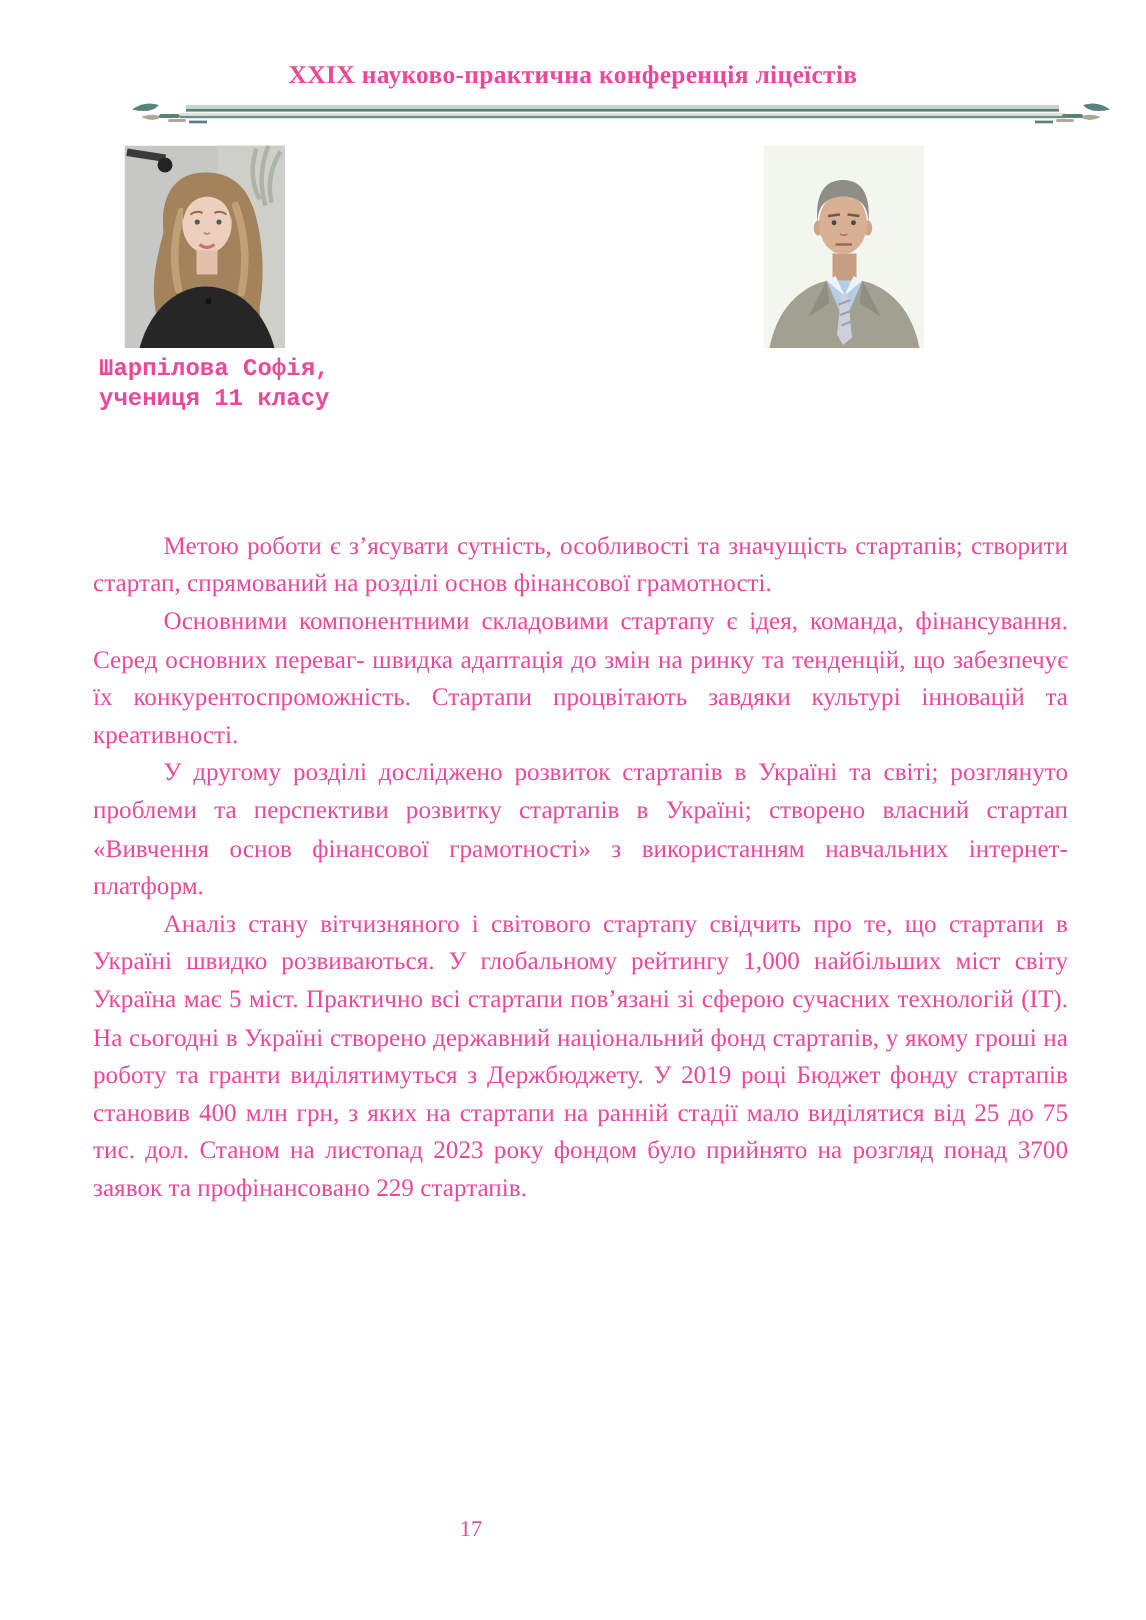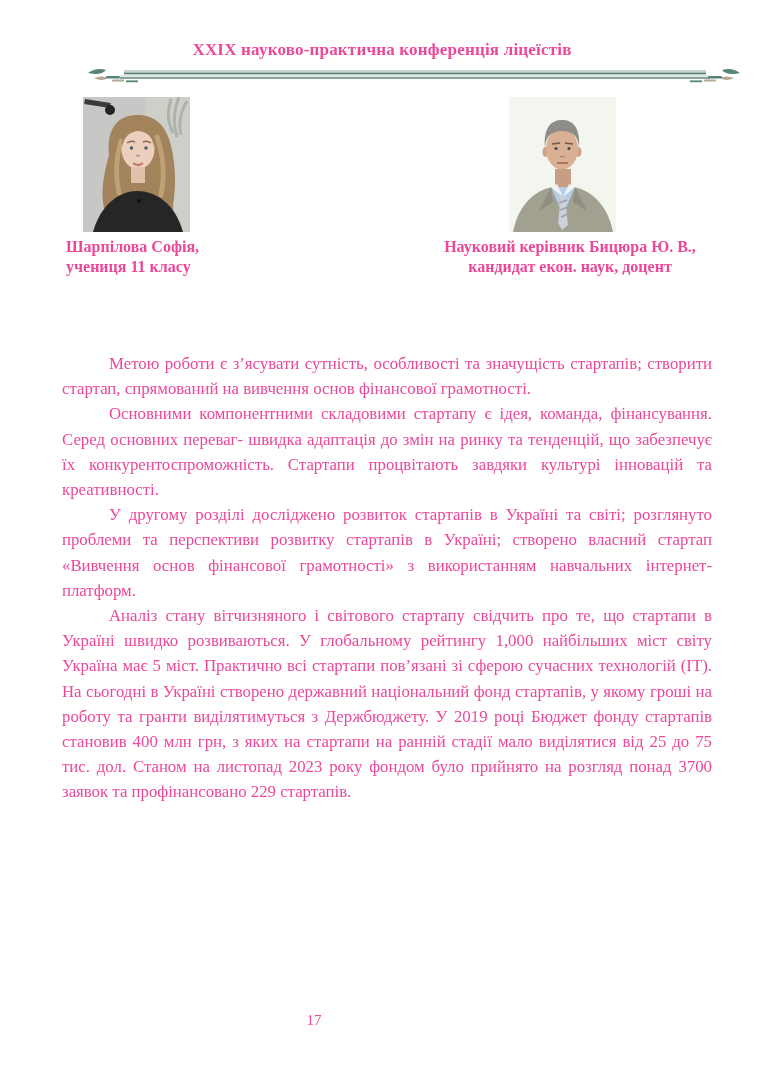--- a/index.html
+++ b/index.html
@@ -23,21 +23,21 @@
   .photo{
     position:absolute;top:97px;width:107px;height:135px;
   }
   .photo svg{display:block;width:107px;height:135px;}
   .photo-student{left:83px;}
   .photo-advisor{left:509px;}
   .caption{
     position:absolute;top:237px;
     font-weight:bold;font-size:16px;line-height:19.5px;
   }
-  .caption-student{left:66px;text-align:left;}
+  .caption-student{left:66px;text-align:left;font-family:Liberation Mono, monospace;}
   .caption-advisor{left:420px;width:300px;text-align:center;}
   .abstract-title{
     position:absolute;top:287px;left:40px;width:684px;
     text-align:center;font-weight:bold;font-size:17.5px;line-height:26px;
     white-space:pre-wrap;
   }
   .body-text{
     position:absolute;top:351px;left:62px;width:650px;
     font-size:16.8px;line-height:25.2px;
     text-align:justify;
@@ -127,28 +127,24 @@
       <path d="M42,90 L30,114 L44,105 Z" fill="#8f8e80"></path>
       <path d="M66,90 L78,114 L64,105 Z" fill="#8f8e80"></path>
     </svg>
   </div>
 
   <div class="caption caption-student">
     <div>Шарпілова Софія,</div>
     <div>учениця 11 класу</div>
   </div>
 
-  <div class="caption caption-advisor">
-    <div>Науковий керівник Бицюра Ю. В.,</div>
-    <div>кандидат екон. наук, доцент</div>
-  </div>
 
 
   <div class="body-text">
-    <p>Метою роботи є з’ясувати сутність, особливості та значущість стартапів; створити стартап, спрямований на вивчення основ фінансової грамотності.</p>
+    <p>Метою роботи є з’ясувати сутність, особливості та значущість стартапів; створити стартап, спрямований на розділі основ фінансової грамотності.</p>
     <p>Основними компонентними складовими стартапу є ідея, команда, фінансування. Серед основних переваг- швидка адаптація до змін на ринку та тенденцій, що забезпечує їх конкурентоспроможність. Стартапи процвітають завдяки культурі інновацій та креативності.</p>
     <p>У другому розділі досліджено розвиток стартапів в Україні та світі; розглянуто проблеми та перспективи розвитку стартапів в Україні; створено власний стартап «Вивчення основ фінансової грамотності» з використанням навчальних інтернет-платформ.</p>
     <p>Аналіз стану вітчизняного і світового стартапу свідчить про те, що стартапи в Україні швидко розвиваються. У глобальному рейтингу 1,000 найбільших міст світу Україна має 5 міст. Практично всі стартапи пов’язані зі сферою сучасних технологій (ІТ). На сьогодні в Україні створено державний національний фонд стартапів, у якому гроші на роботу та гранти виділятимуться з Держбюджету. У 2019 році Бюджет фонду стартапів становив 400 млн грн, з яких на стартапи на ранній стадії мало виділятися від 25 до 75 тис. дол. Станом на листопад 2023 року фондом було прийнято на розгляд понад 3700 заявок та профінансовано 229 стартапів.</p>
   </div>
 
   <div class="page-number">17</div>
 
 </div>
 
 </body></html>

